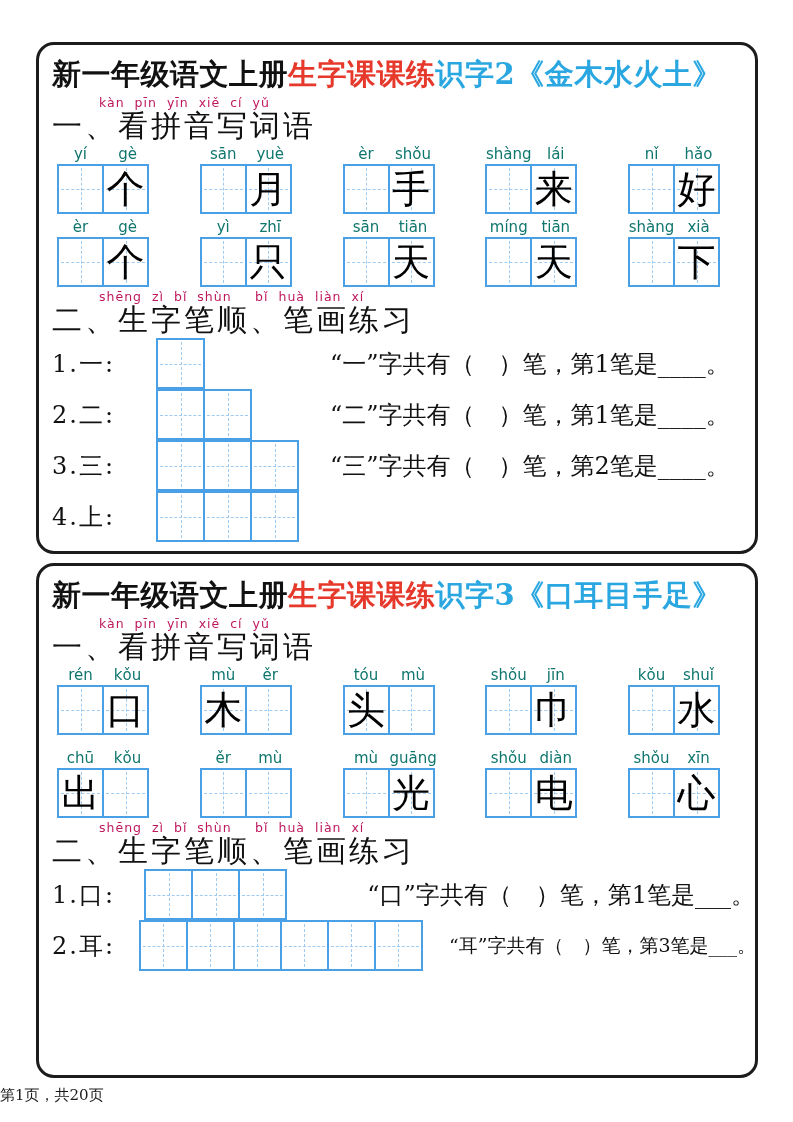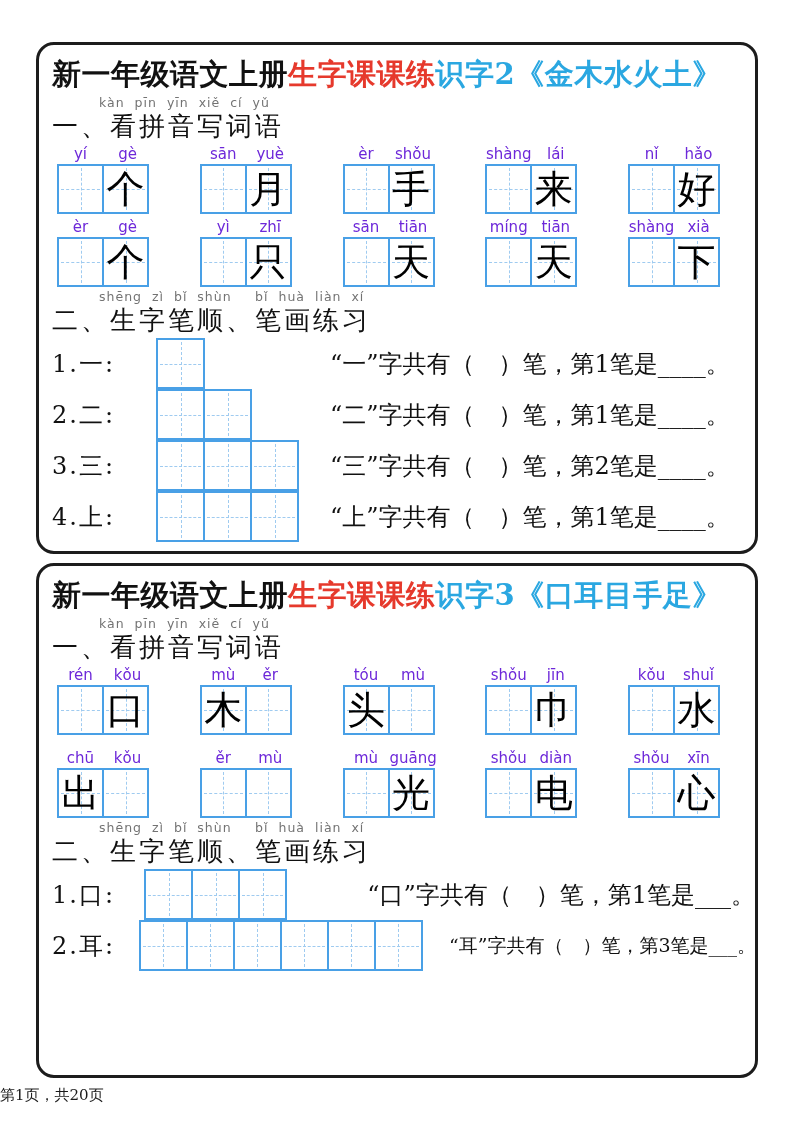--- a/index.html
+++ b/index.html
@@ -13,35 +13,35 @@
   }
   #card0{top:42px;height:512px;}
   #card1{top:563px;height:515px;}
   .title{
     margin:10px 0 0 13px;font-size:29px;font-weight:600;white-space:nowrap;
     letter-spacing:0.5px;line-height:38px;
   }
   .title .seg-red{color:#e6392c;}
   .title .seg-cyan{color:#2aa7e1;}
   .secpy{
-    margin:2px 0 0 60px;font-size:12.5px;color:#737373;letter-spacing:1px;word-spacing:5px;
+    margin:2px 0 0 60px;font-size:12.5px;color:#be185d;letter-spacing:1px;word-spacing:5px;
     font-family:"DejaVu Sans","Liberation Sans",sans-serif;height:16px;line-height:16px;
   }
   .sechead{
-    margin:0 0 0 13px;font-size:26px;font-weight:500;letter-spacing:3px;line-height:30px;height:30px;
+    margin:0 0 0 13px;font-size:30px;font-weight:500;letter-spacing:3px;line-height:30px;height:30px;
   }
   
   .wrow{
     display:flex;justify-content:space-between;
     margin:3px 33px 0 18px;
   }
   #card1 .wrow2{margin-top:13px;}
   .word{width:94px;}
   .py{display:flex;height:20px;font-family:"DejaVu Sans","Liberation Sans",sans-serif;}
-  .syl{width:47px;text-align:center;font-size:15px;color:#6d28d9;line-height:20px;white-space:nowrap;}
+  .syl{width:47px;text-align:center;font-size:15px;color:#0f766e;line-height:20px;white-space:nowrap;}
   .pair{display:flex;}
   .pair .tian{width:47px;height:50px;}
   .pair .tian + .tian{margin-left:-2px;}
   
   .tian{
     position:relative;box-sizing:border-box;background:#fff;
     border:2px solid #49a0e6;
   }
   .tian::before{
     content:"";position:absolute;top:2px;bottom:2px;left:50%;width:0;
@@ -231,21 +231,20 @@
         </div>
         <span class="ptext">“三”字共有（　）笔，第2笔是____。</span>
       </div>
       <div class="prow">
         <span class="plabel">4.上:</span>
         <div class="pgrid">
           <div class="tian pbox"></div>
           <div class="tian pbox"></div>
           <div class="tian pbox"></div>
         </div>
-        <span class="ptext">“上”字共有（　）笔，第1笔是____。</span>
       </div>
     </div>
 </section>
 
 <section class="card" id="card1">
   <h1 class="title"><span>新一年级语文上册</span><span class="seg-red">生字课课练</span><span class="seg-cyan">识字3《口耳目手足》</span></h1>
   <div class="secpy">kàn pīn yīn xiě cí yǔ</div>
   <h2 class="sechead">一、看拼音写词语</h2>
   <div class="wrow">
       <div class="word">

